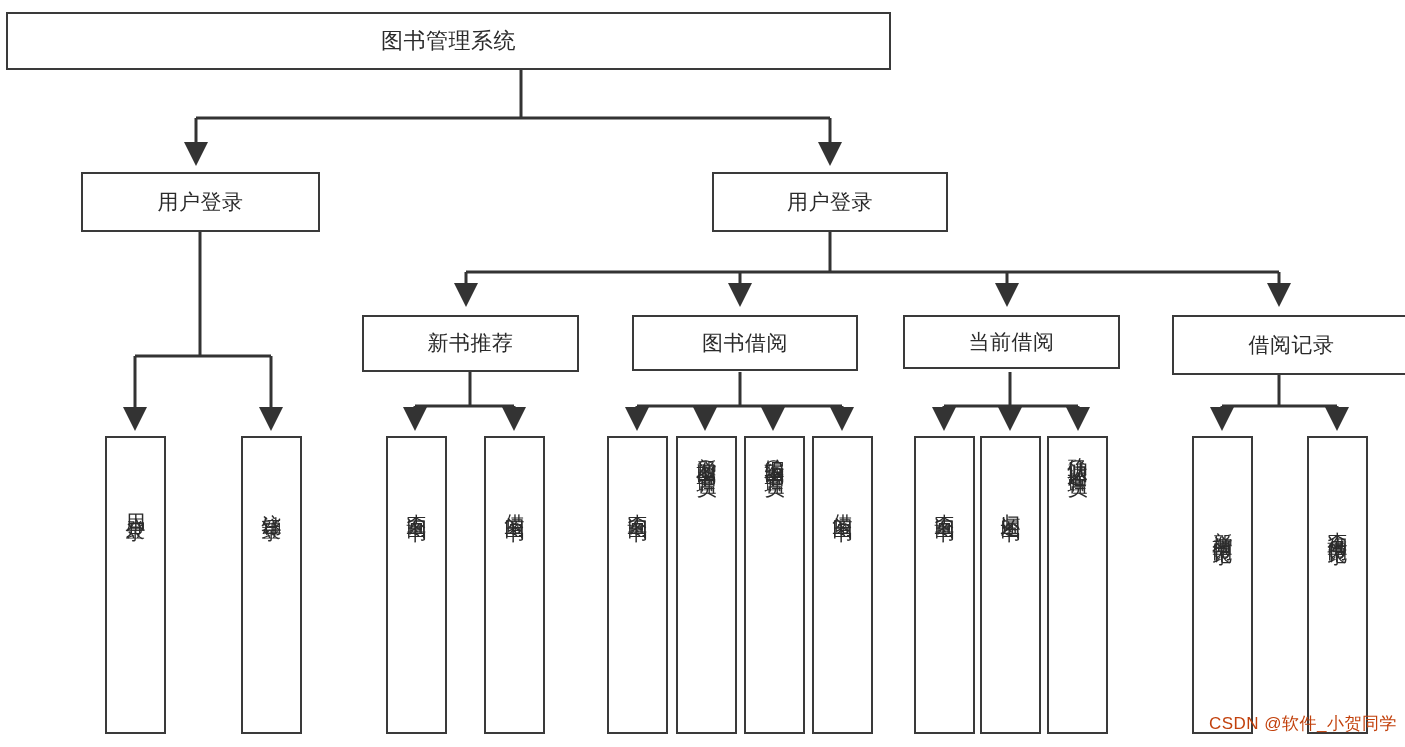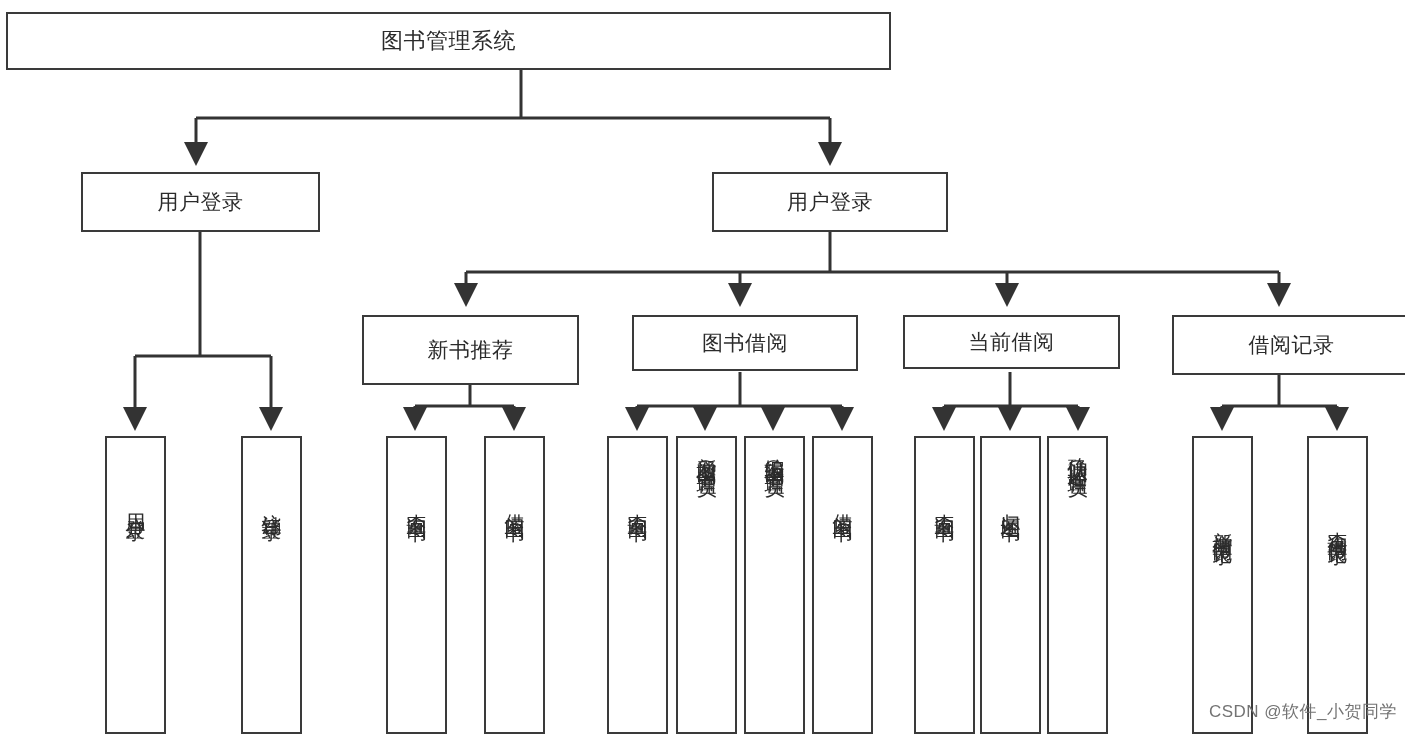--- a/index.html
+++ b/index.html
@@ -65,23 +65,23 @@
     white-space: nowrap;
   }
   
   .node.v.tall { padding-top: 4px; }
   .node.v.mid  { padding-top: 60px; }
   .node.v.midlow { padding-top: 78px; }
   
   #watermark {
     position: absolute;
     right: 8px;
-    bottom: 24px;
+    bottom: 12px;
     font-size: 17px;
-    color: #737373;
+    color: #c2410c;
     white-space: nowrap;
     letter-spacing: 0.5px;
   }
 </style>
 </head>
 <body>
 
 <div id="canvas">
 
   <svg id="wires" viewBox="0 0 1405 747" width="1405" height="747" xmlns="http://www.w3.org/2000/svg">
@@ -139,21 +139,21 @@
   </div>
 
   <div class="node h" style="left:81px; top:172px; width:239px; height:60px;">
     <span class="lbl">用户登录</span>
   </div>
 
   <div class="node h" style="left:712px; top:172px; width:236px; height:60px;">
     <span class="lbl">用户登录</span>
   </div>
 
-  <div class="node h" style="left:362px; top:315px; width:217px; height:70px;">
+  <div class="node h" style="left:362px; top:315px; width:217px; height:57px;">
     <span class="lbl">新书推荐</span>
   </div>
 
   <div class="node h" style="left:632px; top:315px; width:226px; height:56px;">
     <span class="lbl">图书借阅</span>
   </div>
 
   <div class="node h" style="left:903px; top:315px; width:217px; height:54px;">
     <span class="lbl">当前借阅</span>
   </div>

